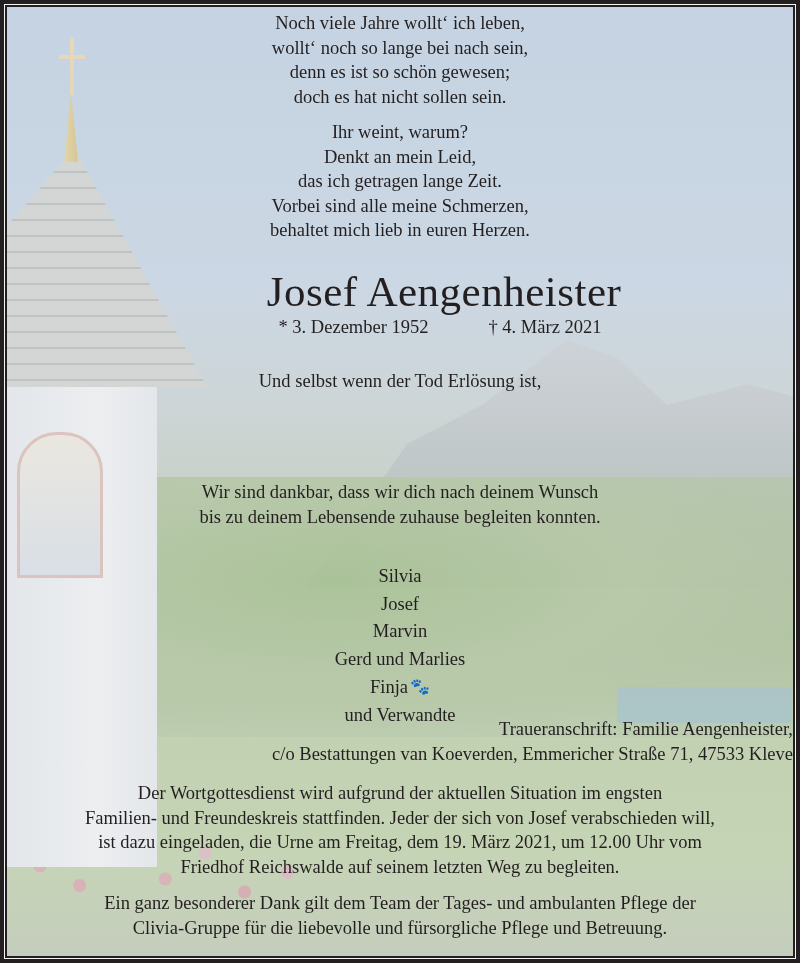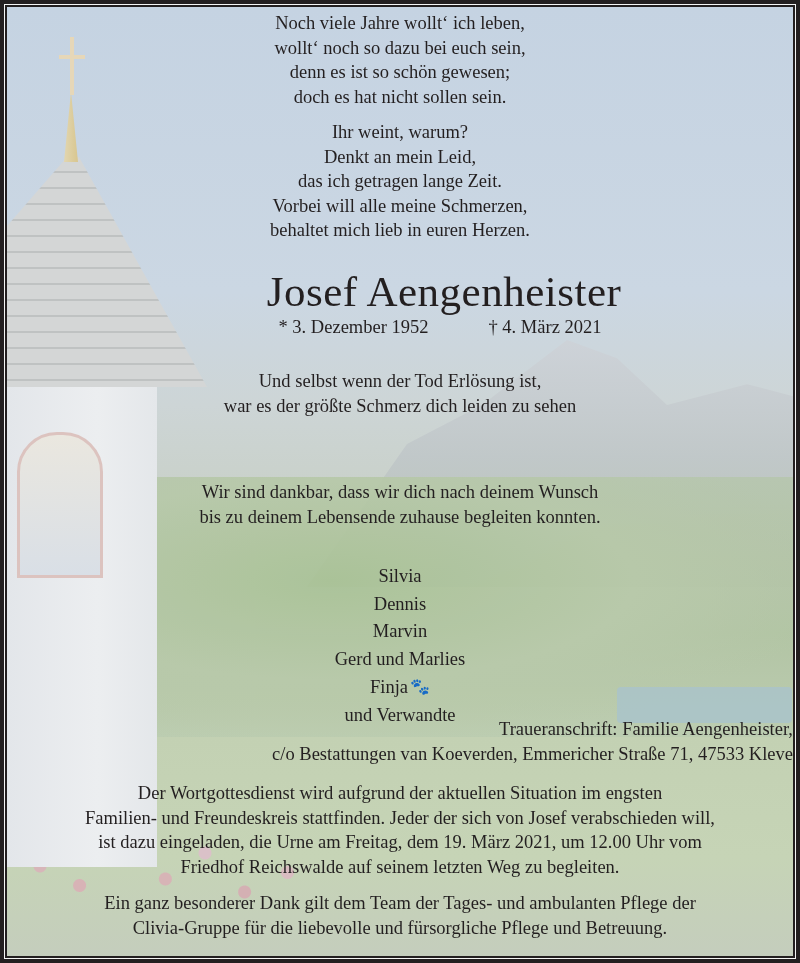--- a/index.html
+++ b/index.html
@@ -105,54 +105,53 @@
     <div class="bg-chapel-roof"></div>
     <div class="bg-spire"></div>
     <div class="bg-cross-v"></div>
     <div class="bg-cross-h"></div>
     <div class="bg-fresco"></div>
 
     <div class="content">
 
       <div class="block" style="top:4px;">
         <span class="line">Noch viele Jahre wollt‘ ich leben,</span>
-        <span class="line">wollt‘ noch so dazu bei euch sein,</span>
+        <span class="line">wollt‘ noch so lange bei nach sein,</span>
         <span class="line">denn es ist so schön gewesen;</span>
         <span class="line">doch es hat nicht sollen sein.</span>
       </div>
 
       <div class="block" style="top:113px;">
         <span class="line">Ihr weint, warum?</span>
         <span class="line">Denkt an mein Leid,</span>
         <span class="line">das ich getragen lange Zeit.</span>
-        <span class="line">Vorbei will alle meine Schmerzen,</span>
+        <span class="line">Vorbei sind alle meine Schmerzen,</span>
         <span class="line">behaltet mich lieb in euren Herzen.</span>
       </div>
 
       <div class="block" style="top:260px;margin-left:44px;">
         <div class="name">Josef Aengenheister</div>
         <div class="dates" style="margin-left:-8px;">
           <span>* 3. Dezember 1952</span>
           <span>† 4. März 2021</span>
         </div>
       </div>
 
       <div class="block" style="top:362px;">
         <span class="line">Und selbst wenn der Tod Erlösung ist,</span>
-        <span class="line">war es der größte Schmerz dich leiden zu sehen</span>
       </div>
 
       <div class="block" style="top:449px;margin-top:24px;">
         <span class="line">Wir sind dankbar, dass wir dich nach deinem Wunsch</span>
         <span class="line">bis zu deinem Lebensende zuhause begleiten konnten.</span>
       </div>
 
       <div class="block" style="top:547px;margin-top:9px;">
         <span class="line" style="line-height:27.5px;">Silvia</span>
-        <span class="line" style="line-height:27.5px;">Dennis</span>
+        <span class="line" style="line-height:27.5px;">Josef</span>
         <span class="line" style="line-height:27.5px;">Marvin</span>
         <span class="line" style="line-height:27.5px;">Gerd und Marlies</span>
         <span class="line" style="line-height:27.5px;"><span>Finja</span><span class="paw">🐾</span></span>
         <span class="line" style="line-height:27.5px;">und Verwandte</span>
       </div>
 
       <div class="block" style="top:710px;text-align:right;">
         <span class="line">Traueranschrift: Familie Aengenheister,</span>
         <span class="line">c/o Bestattungen van Koeverden, Emmericher Straße 71, 47533 Kleve</span>
       </div>

